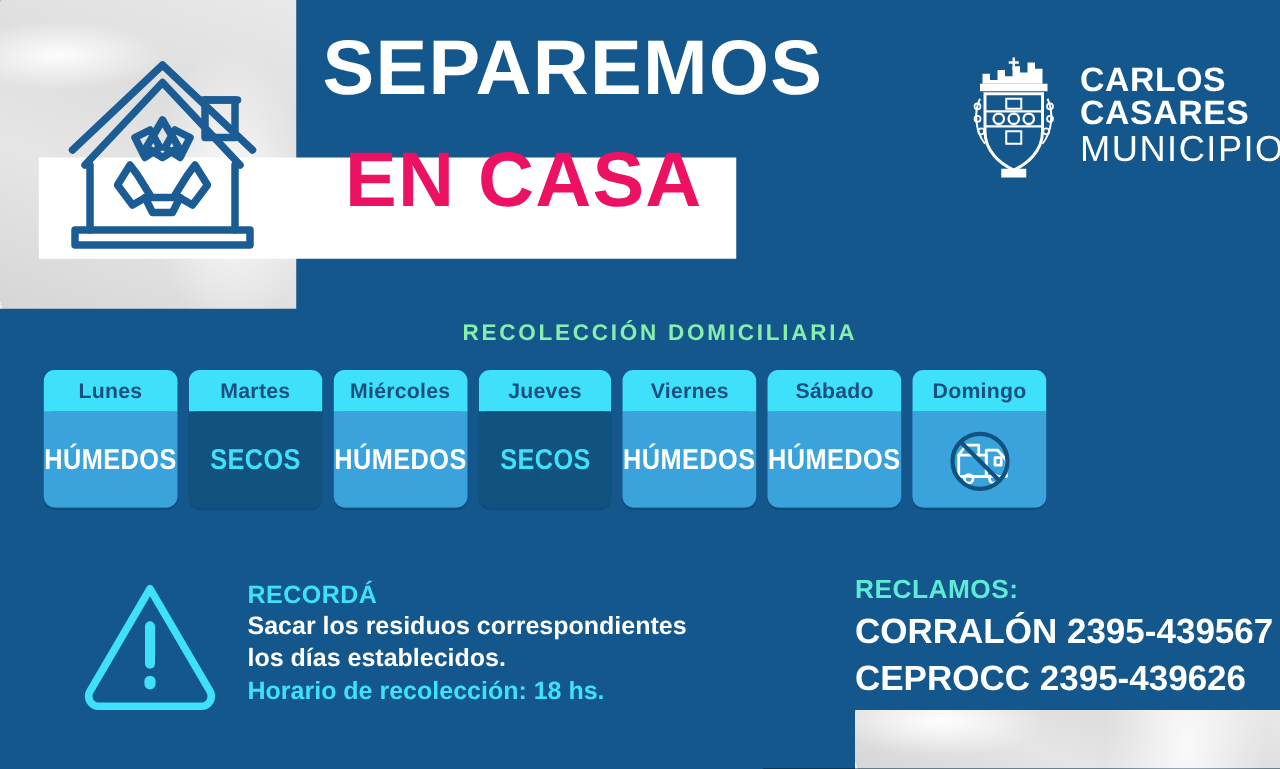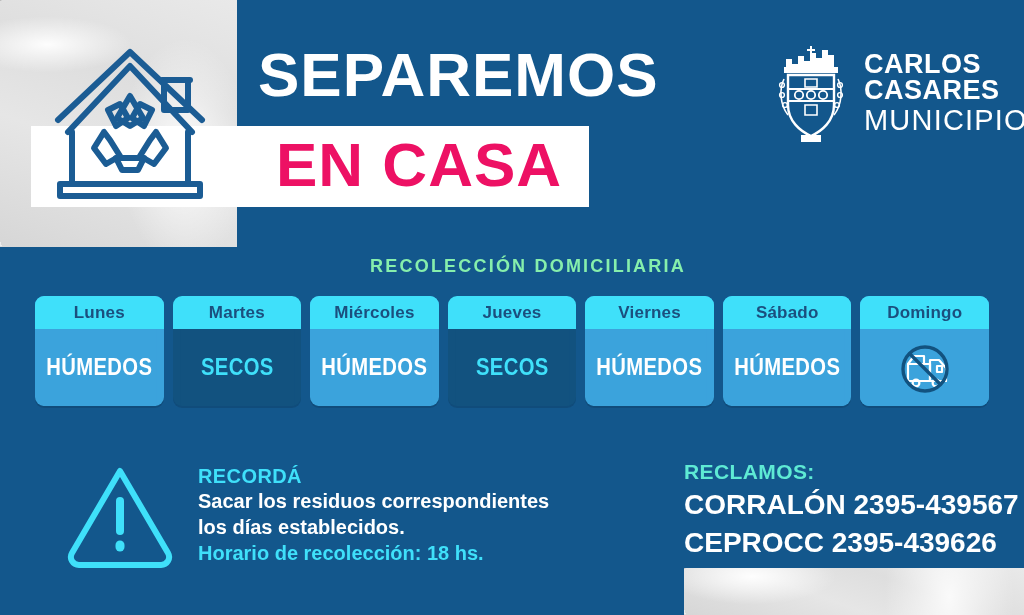--- a/index.html
+++ b/index.html
@@ -30,21 +30,21 @@
   
   .band{
     position:absolute;left:31px;top:126px;width:558px;height:81px;
     background:#ffffff;
   }
 
   
   .house-icon{position:absolute;left:46px;top:36px;width:168px;height:168px;}
 
   
-  .headline{position:absolute;left:258px;top:44px;width:520px;}
+  .headline{position:absolute;left:258px;top:24px;width:520px;}
   .headline .l1{
     font-size:62px;font-weight:bold;letter-spacing:1px;
     color:#ffffff;line-height:1;margin:0;
     font-family:"Liberation Sans", sans-serif;
   }
   .headline .l2{
     position:absolute;left:18px;top:90px;
     font-size:62px;font-weight:bold;letter-spacing:1px;
     color:#ED1164;line-height:1;margin:0;
   }
@@ -56,21 +56,21 @@
   .logo-text .t1,.logo-text .t2{font-size:27px;font-weight:bold;letter-spacing:.5px;}
   .logo-text .t3{font-size:29px;font-weight:normal;letter-spacing:1.2px;margin-top:2px;}
 
   
   .sect-title{
     position:absolute;left:16px;top:256px;width:1024px;text-align:center;
     color:#86efac;font-size:18px;font-weight:bold;letter-spacing:2.2px;
   }
 
   
-  .cards{position:absolute;left:35px;top:296px;width:954px;height:110px;display:flex;gap:9px;}
+  .cards{position:absolute;left:35px;top:296px;width:802px;height:110px;display:flex;gap:9px;}
   .card{
     flex:1 1 0;border-radius:9px;overflow:hidden;
     display:flex;flex-direction:column;
     box-shadow:0 2px 0 rgba(0,0,0,.12);
   }
   .card .chead{
     height:33px;background:#3FE0FA;color:#1B4F7E;
     display:flex;align-items:center;justify-content:center;
     font-size:17px;font-weight:bold;letter-spacing:.2px;
   }

